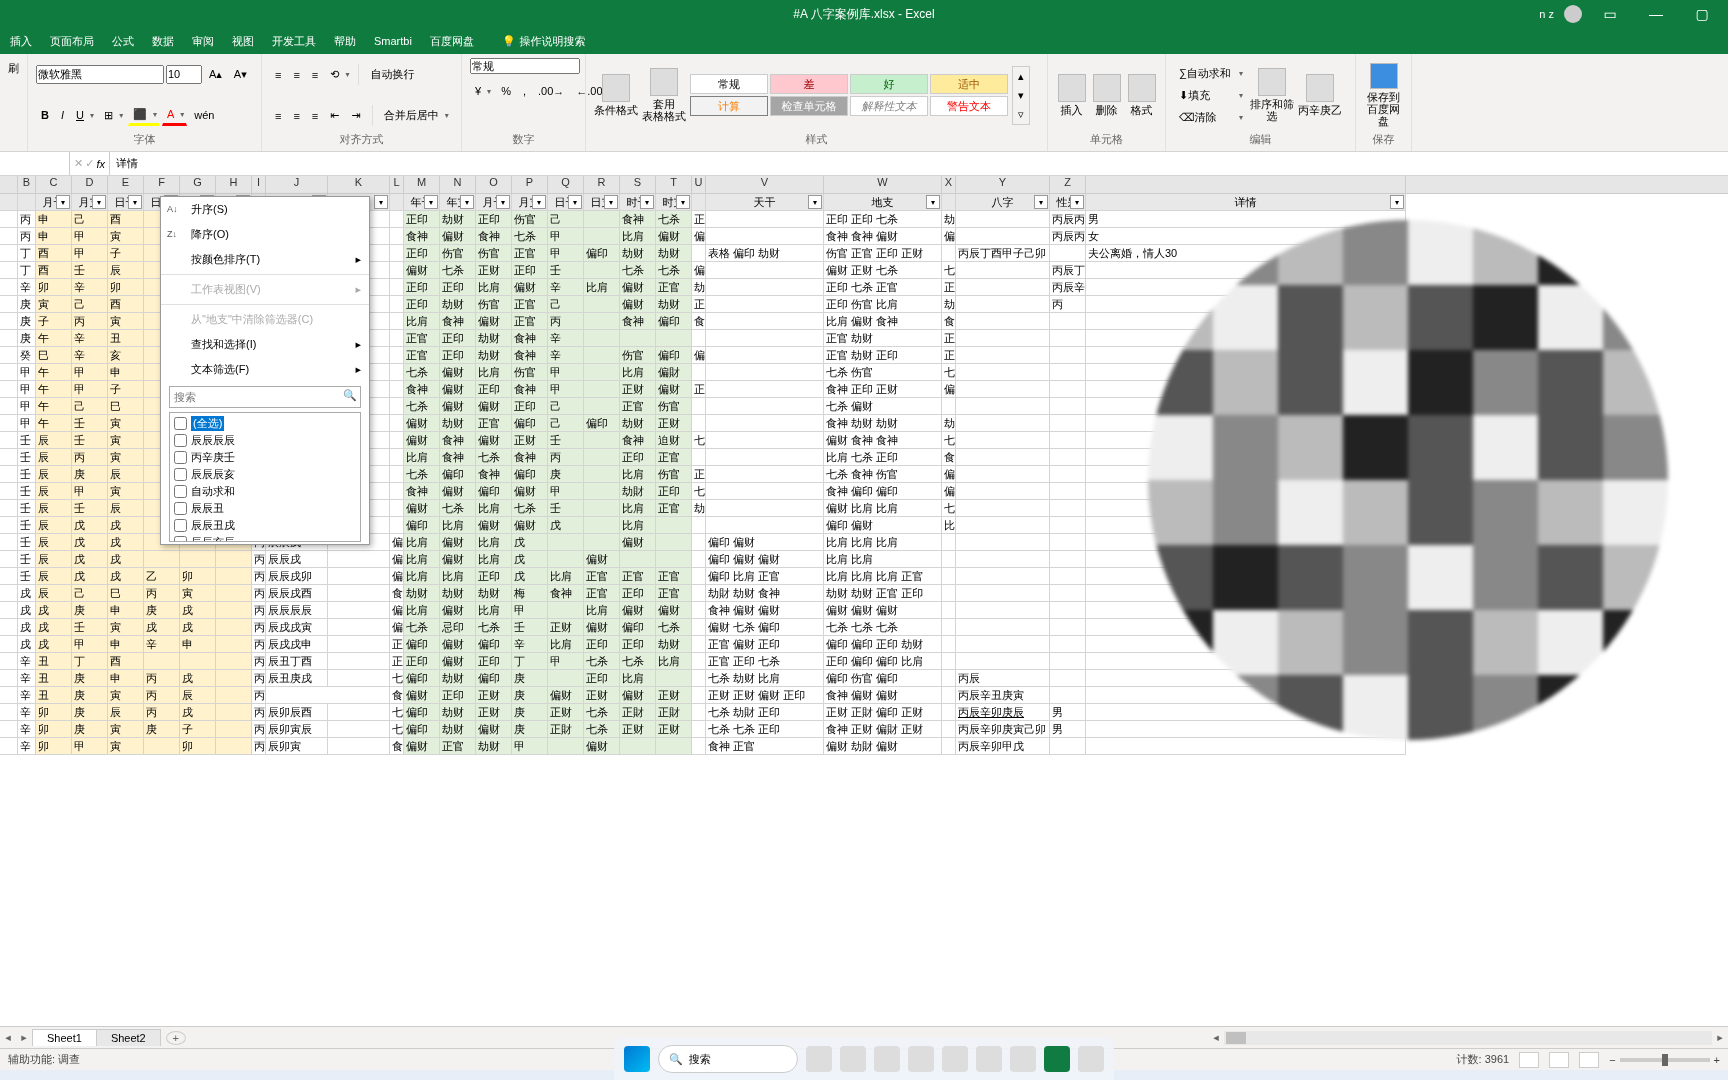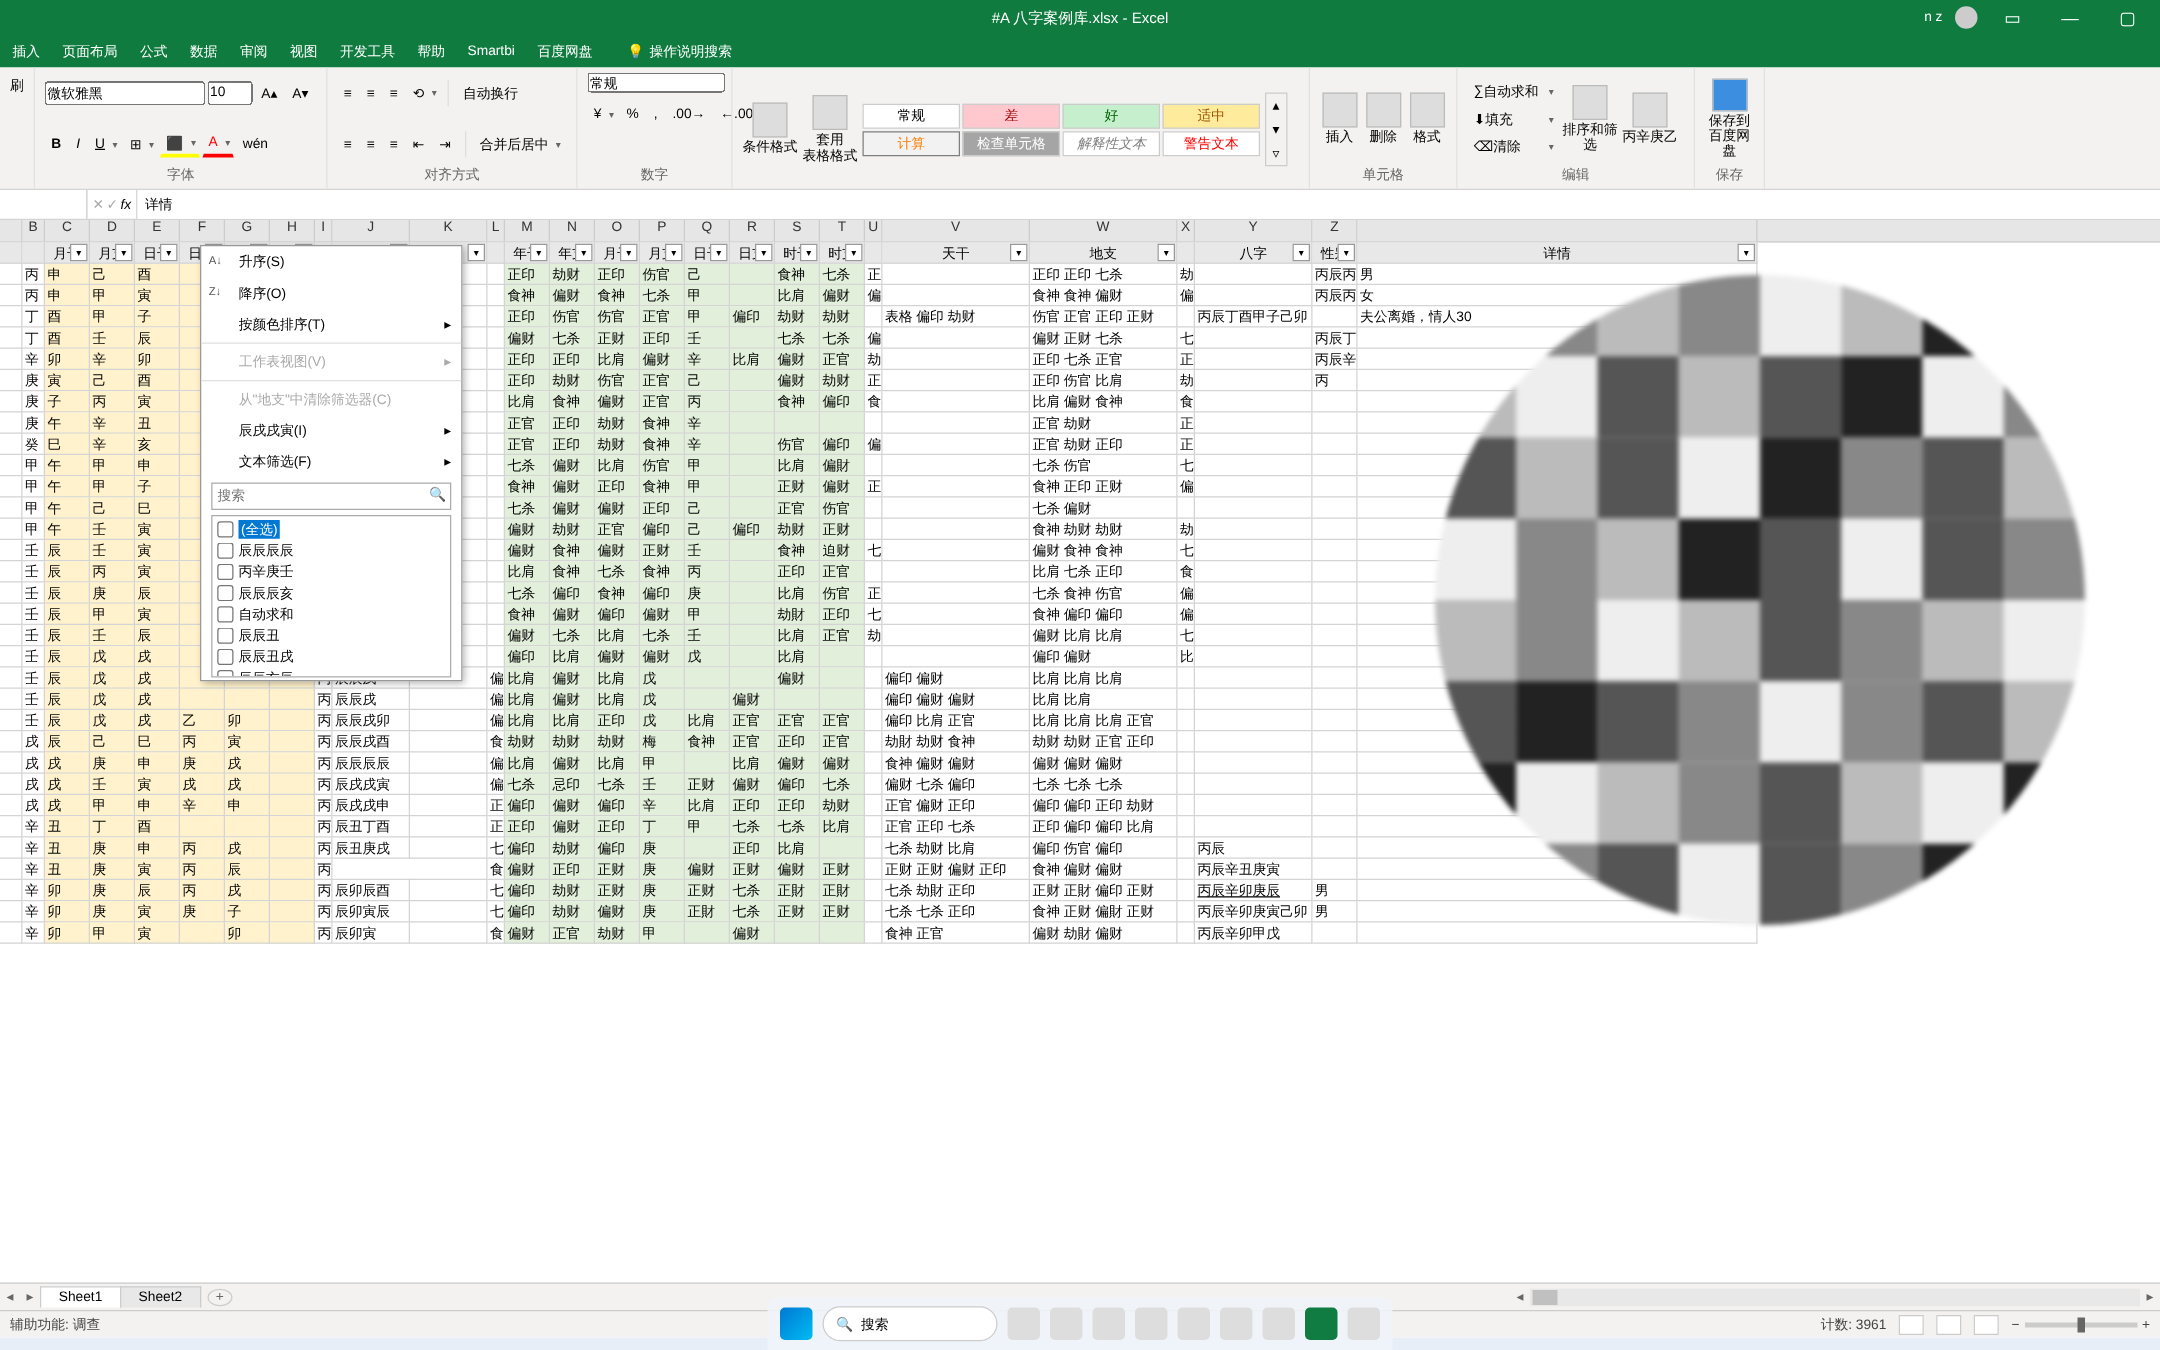--- a/index.html
+++ b/index.html
@@ -233,20 +233,21 @@
             <div class="style-cell sc-explain">解释性文本</div>
             <div class="style-cell sc-warn">警告文本</div>
           </div>
         </div>
       <div style="display:flex;flex-direction:column;border:1px solid #ccc;">
         <span class="btn">▴</span>
         <span class="btn">▾</span>
         <span class="btn">▿</span>
       </div>
     </div>
+    <div class="group-label">样式</div>
   </div>
 
   <div class="group" style="width:118px;">
     <div class="group-content">
       <div class="big-btn" style="width:36px;">
           <div class="icon"></div>
           <div class="lbl">插入</div>
         </div>
       <div class="big-btn" style="width:36px;">
           <div class="icon"></div>
@@ -1372,21 +1373,21 @@
   <div class="mi disabled">
       <span>工作表视图(V)</span>
       <span class="arrow">▸</span>
     </div>
   <div class="sep"></div>
   <div class="mi disabled">
       <span class="micon"></span>
       <span>从"地支"中清除筛选器(C)</span>
     </div>
   <div class="mi">
-      <span>辰戌戌寅(I)</span>
+      <span>查找和选择(I)</span>
       <span class="arrow">▸</span>
     </div>
   <div class="mi">
       <span>文本筛选(F)</span>
       <span class="arrow">▸</span>
     </div>
   <div class="search">
     <input type="text" placeholder="搜索" style="">
     <span class="sicon">🔍</span>
   </div>

